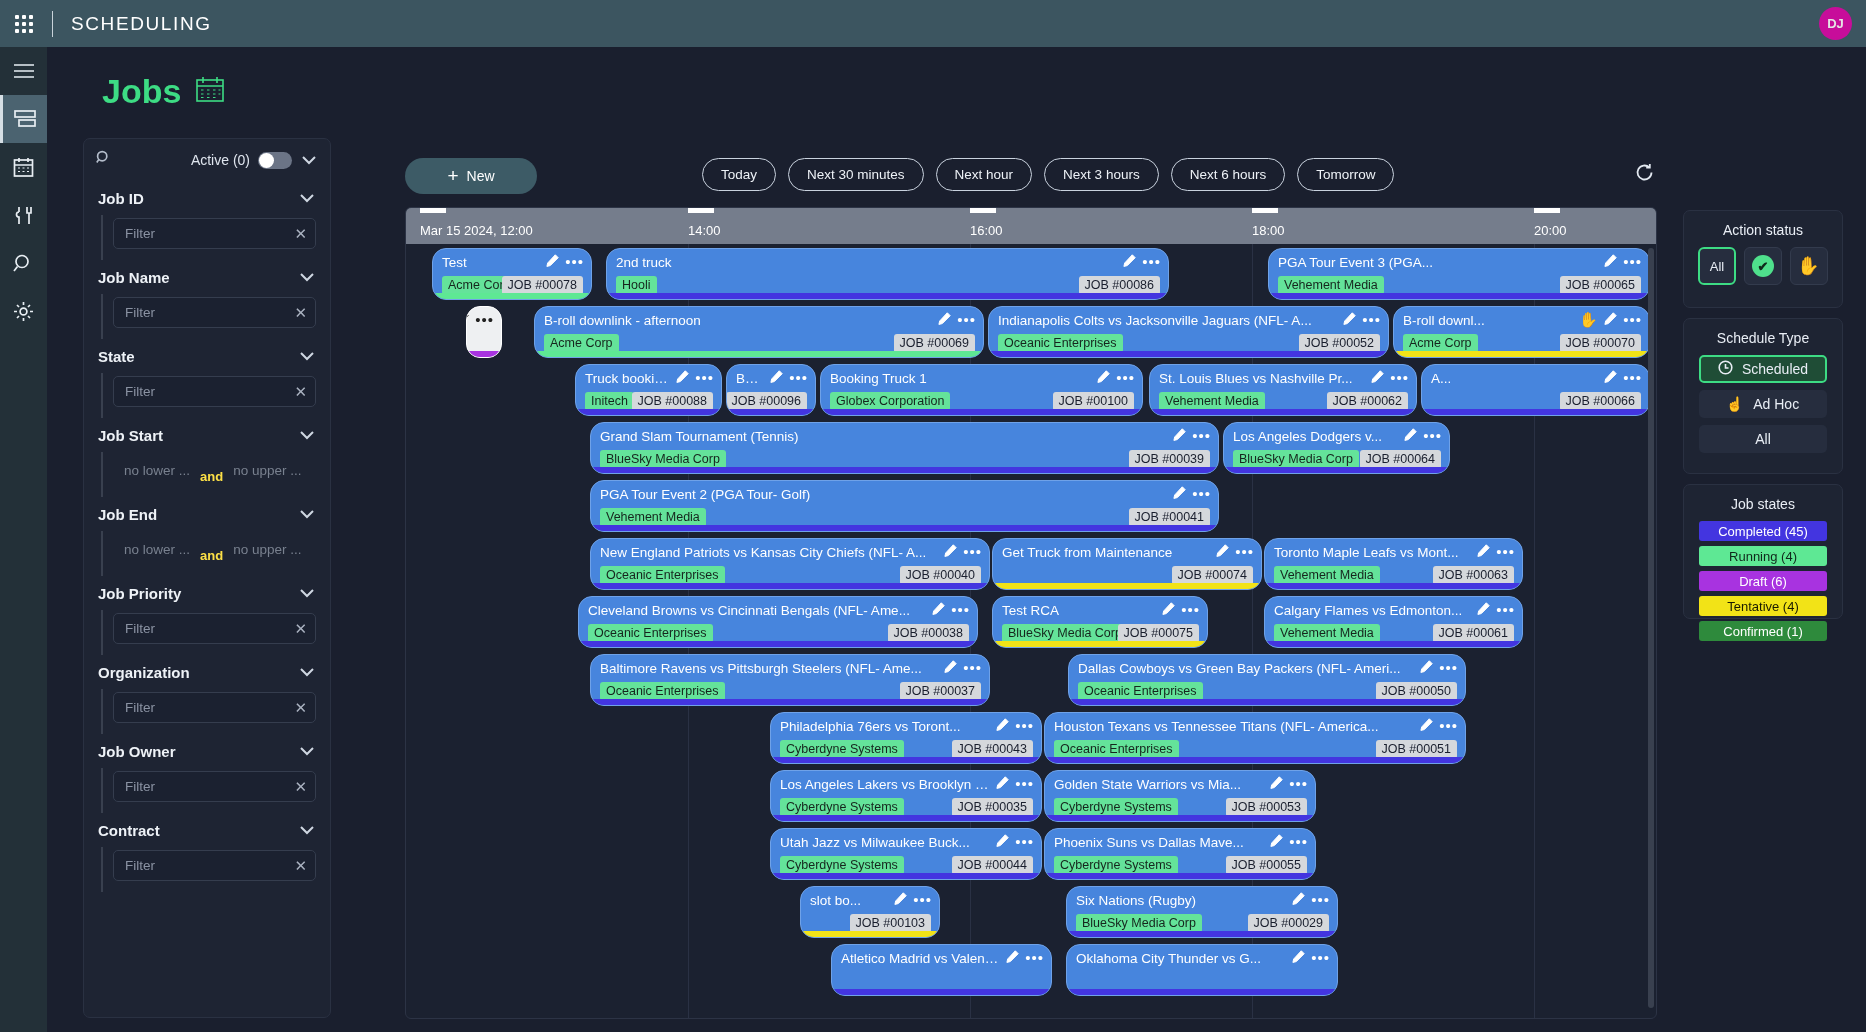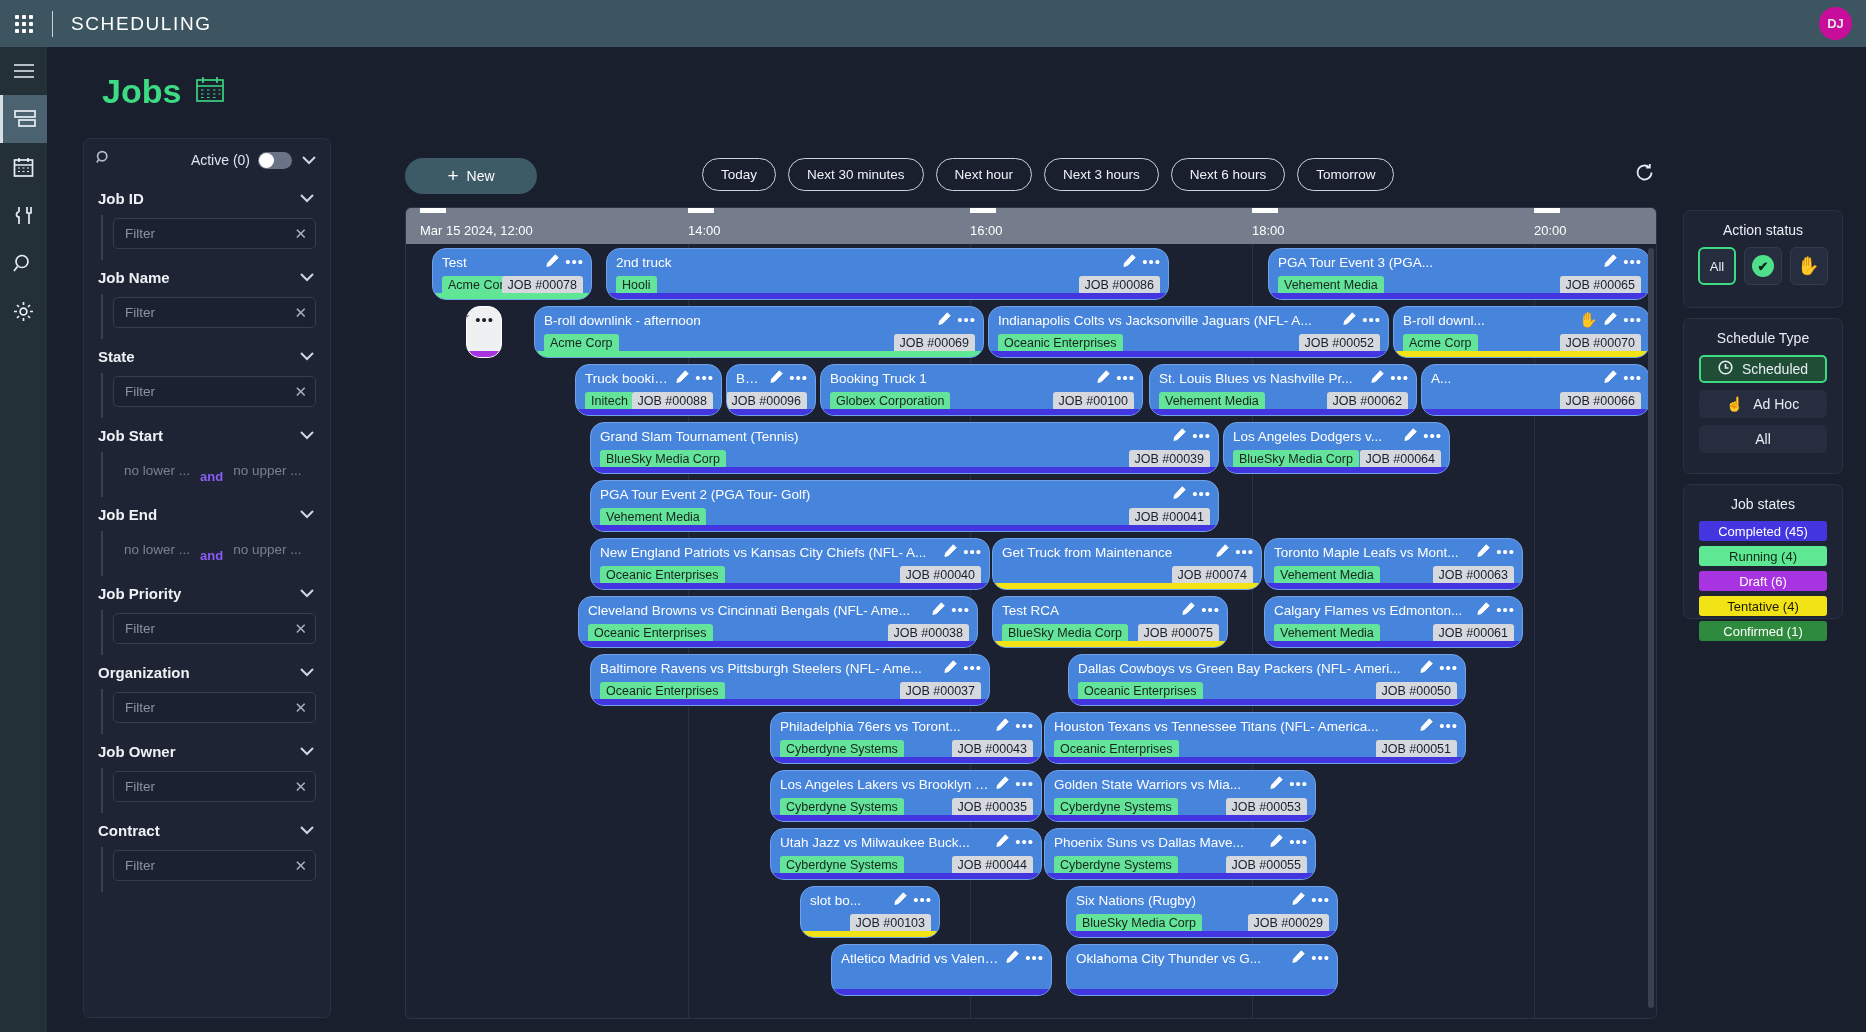--- a/index.html
+++ b/index.html
@@ -47,21 +47,21 @@
   .fghead { display:flex; align-items:center; height:34px; }
   .fgtitle { font-size:15px; font-weight:bold; color:#eef2f7; }
   .fghead .chev { margin-left:auto; }
   .fgbody { border-left:2px solid #39404f; margin-left:3px; padding:3px 0 11px 10px; }
   .finput { height:31px; border:1px solid #353d4e; border-radius:5px; background:#1b2130;
     display:flex; align-items:center; padding:0 8px 0 11px; }
   .finput span { font-size:13.5px; color:#8b93a3; }
   .finput .x { margin-left:auto; color:#aab2c0; font-size:15px; }
   .range { height:31px; display:flex; align-items:center; gap:10px; padding-left:11px; }
   .range span { font-size:13.5px; color:#79818f; }
-  .range b { font-size:13px; color:#8b5cf6;margin-top:12px; }
+  .range b { font-size:13px; color:#fde047;margin-top:12px; }
 
   
   .newbtn { position:absolute; left:358px; top:111px; width:132px; height:36px; border-radius:18px;
     background:#3d5b66; color:#fff; display:flex; align-items:center; justify-content:center;
     gap:8px; font-size:14px; cursor:pointer; }
   .newbtn .p { font-size:19px; font-weight:300; }
   .quick { position:absolute; left:655px; top:111px; display:flex; gap:12px; }
   .qbtn { height:33px; padding:0 18px; border:1px solid #c9d2de; border-radius:17px;
     background:transparent; color:#eef2f7; font-size:13.5px; display:flex; align-items:center;
     cursor:pointer; }
@@ -635,21 +635,21 @@
           <div class="tools">
             <span class="pen"><svg width="13" height="13" viewBox="0 0 13 13">
                 <path d="M9.3 0.8 12.2 3.7 4.3 11.6 0.9 12.4 1.7 9z"></path>
               </svg></span>
             <span class="dots">•••</span>
           </div>
           <div class="org">Oceanic Enterprises</div>
           <div class="jid">JOB #00038</div>
           <div class="state" style="background:#4335e0"></div>
         </div>
-        <div class="bar" style="left: 586px; top: 352px; width: 236px;">
+        <div class="bar" style="left: 586px; top: 352px; width: 216px;">
           <div class="t">Test RCA</div>
           <div class="tools">
             <span class="pen"><svg width="13" height="13" viewBox="0 0 13 13">
                 <path d="M9.3 0.8 12.2 3.7 4.3 11.6 0.9 12.4 1.7 9z"></path>
               </svg></span>
             <span class="dots">•••</span>
           </div>
           <div class="org">BlueSky Media Corp</div>
           <div class="jid">JOB #00075</div>
           <div class="state" style="background:#f2e317"></div>

